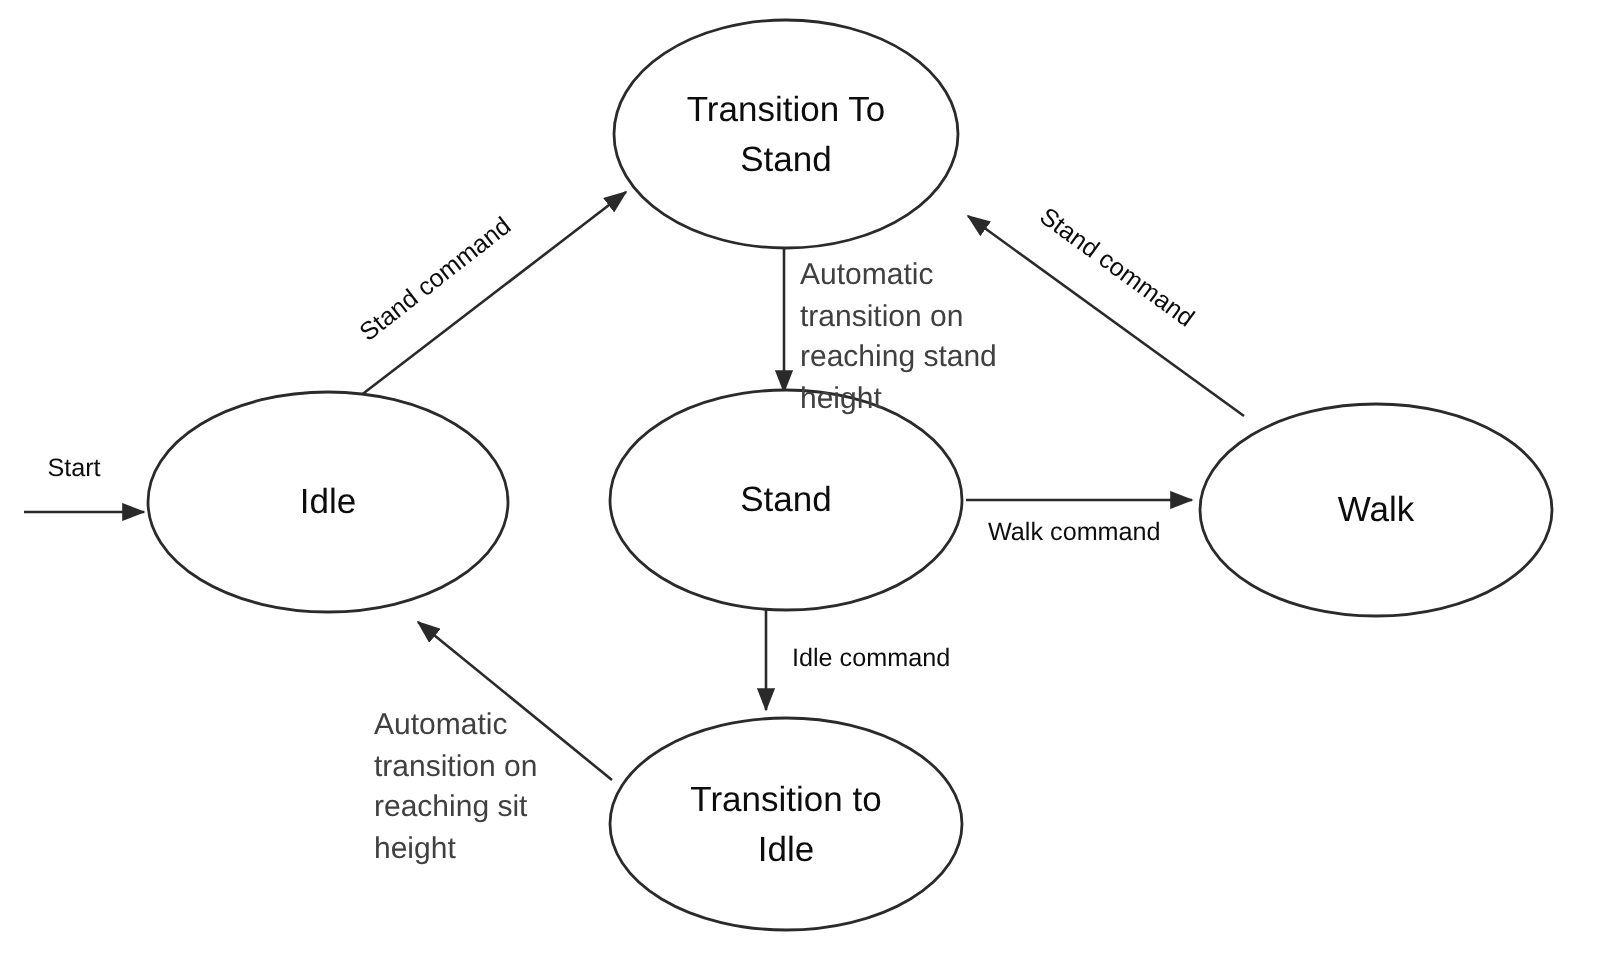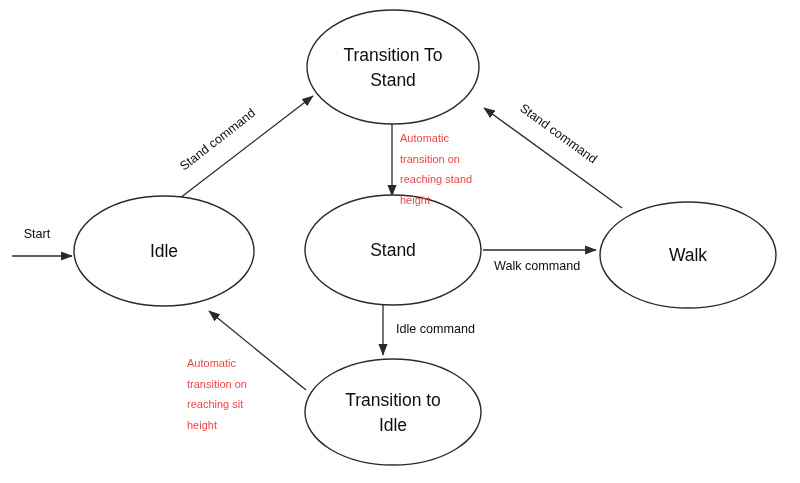--- a/index.html
+++ b/index.html
@@ -54,23 +54,23 @@
   }
   .start-label {
     font-family: "Liberation Sans", sans-serif;
     font-size: 12.6px;
     fill: #0d0d0d;
     text-anchor: middle;
   }
   .multiline-label {
     position: absolute;
     font-family: "Liberation Sans", sans-serif;
-    font-size: 11px;
+    font-size: 15px;
     line-height: 20.5px;
-    color: #ef4444;
+    color: #404040;
     white-space: pre;
   }
 </style>
 </head>
 <body>
 
 <div id="canvas">
 
   <svg id="diagram-svg" viewBox="0 0 800 483">
     <defs>

